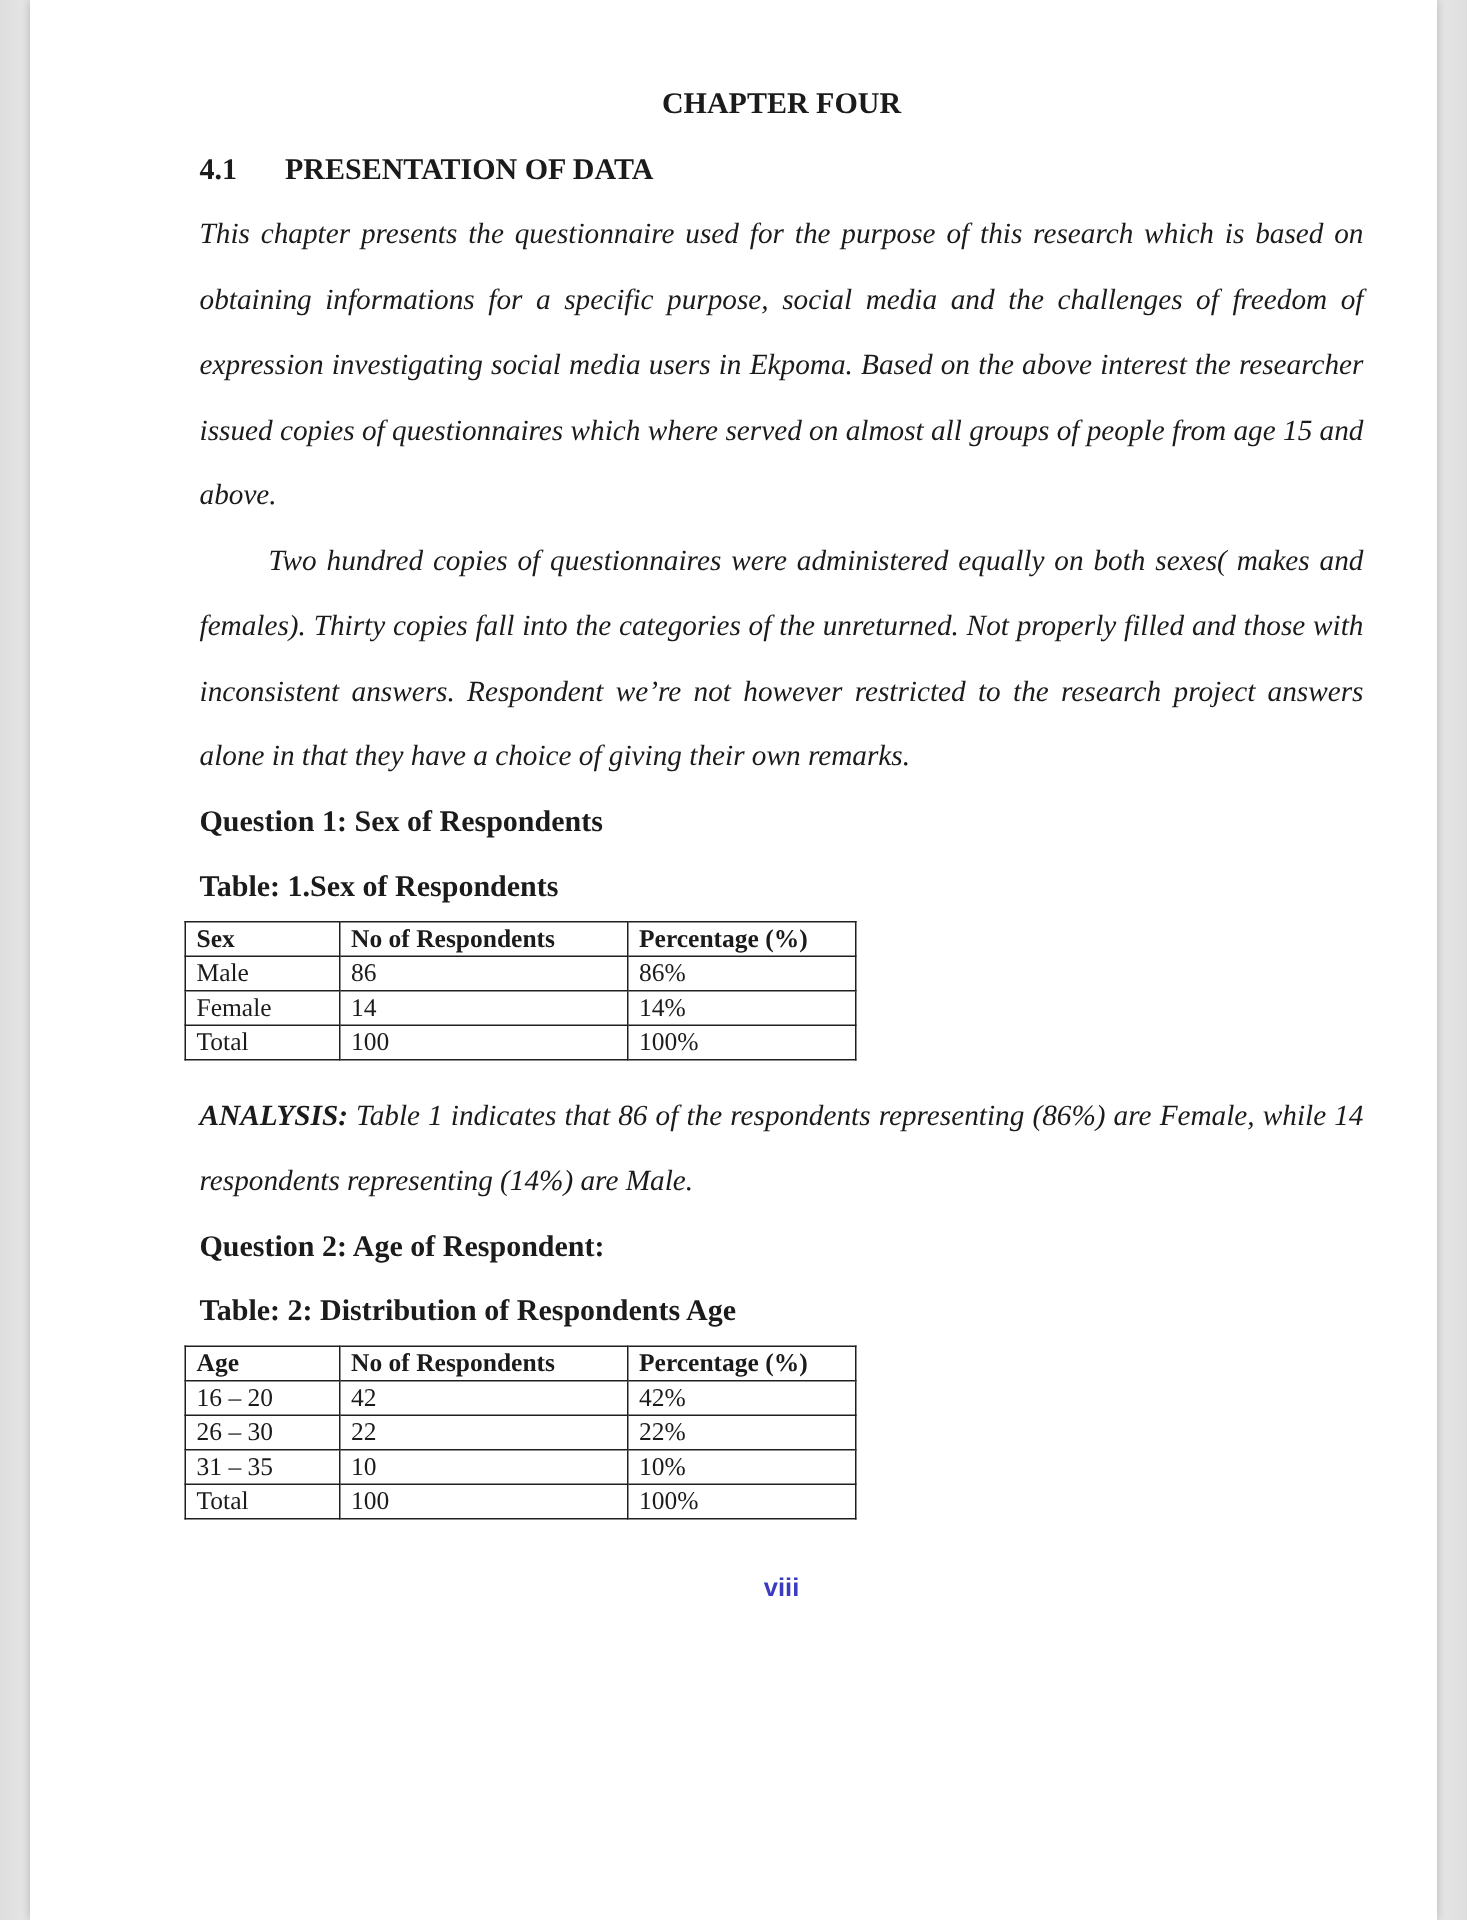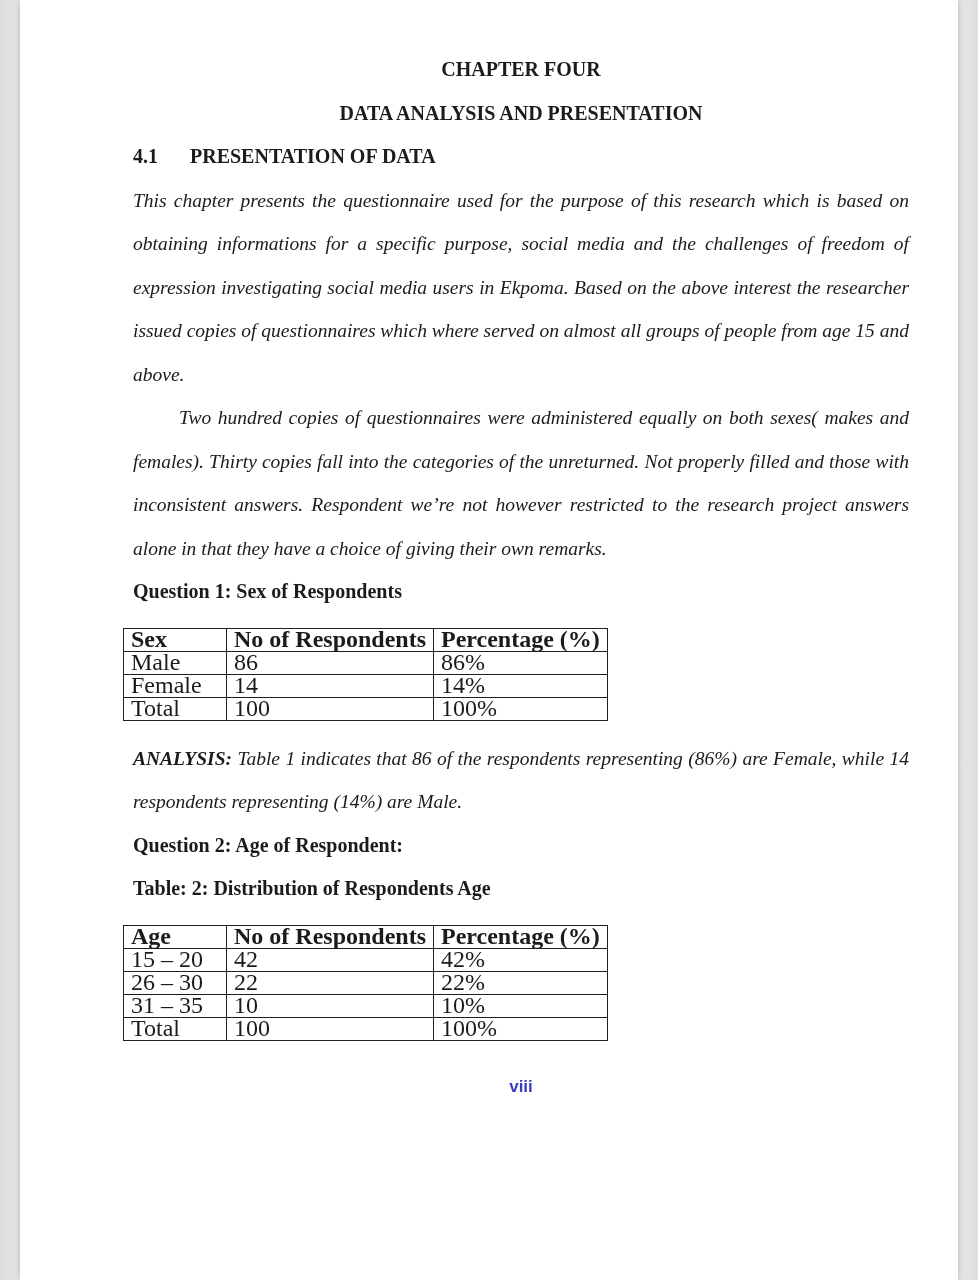--- a/index.html
+++ b/index.html
@@ -51,22 +51,22 @@
     margin: 0;
     text-align: justify;
     text-align-last: left;
     font-style: italic;
   }
   p.first-indent {
     text-indent: 46px;
   }
   .doc-table {
     border-collapse: collapse;
-    margin: 14px 0 16px -10px;
-    font-size: 24px;
+    margin: 0 0 16px -10px;
+    font-size: 17px;
     line-height: 19px;
   }
   .doc-table th, .doc-table td {
     border: 1.6px solid #1f1f1f;
     padding: 1px 7px 2px 7px;
     text-align: left;
     vertical-align: top;
     font-weight: normal;
     white-space: nowrap;
   }
@@ -86,31 +86,31 @@
 </style>
 </head>
 <body>
 
 <div class="viewport">
   <div class="page">
     <div class="content">
 
       <p class="center-bold">CHAPTER FOUR</p>
 
-      <p class="center-bold">DATA ANALYSIS AND PRESENTATION</p>
 
       <p class="h-left"><span class="sec-num">4.1</span><span>PRESENTATION OF DATA</span></p>
 
       <p class="body-par">This chapter presents the questionnaire used for the purpose of this research which is based on obtaining informations for a specific purpose, social media and the challenges of freedom of expression investigating social media users in Ekpoma. Based on the above interest the researcher issued copies of questionnaires which where served on almost all groups of people from age 15 and above.</p>
 
       <p class="body-par first-indent">Two hundred copies of questionnaires were administered equally on both sexes( makes and females). Thirty copies fall into the categories of the unreturned. Not properly filled and those with inconsistent answers. Respondent we’re not however restricted to the research project answers alone in that they have a choice of giving their own remarks.</p>
 
 
       <p class="h-left">Question 1: Sex of Respondents</p>
 
+      <p class="h-left">Table: 1.Sex of Respondents</p>
 
       <table class="doc-table">
         <colgroup>
             <col class="col-a">
             <col class="col-b">
             <col class="col-c">
           </colgroup>
       <thead>
             <tr>
               <th>Sex</th>
@@ -151,21 +151,21 @@
           </colgroup>
       <thead>
             <tr>
               <th>Age</th>
               <th>No of Respondents</th>
               <th>Percentage (%)</th>
             </tr>
           </thead>
           <tbody>
             <tr>
-              <td>15 – 20</td>
+              <td>16 – 20</td>
               <td>42</td>
               <td>42%</td>
             </tr>
             <tr>
               <td>26 – 30</td>
               <td>22</td>
               <td>22%</td>
             </tr>
             <tr>
               <td>31 – 35</td>

